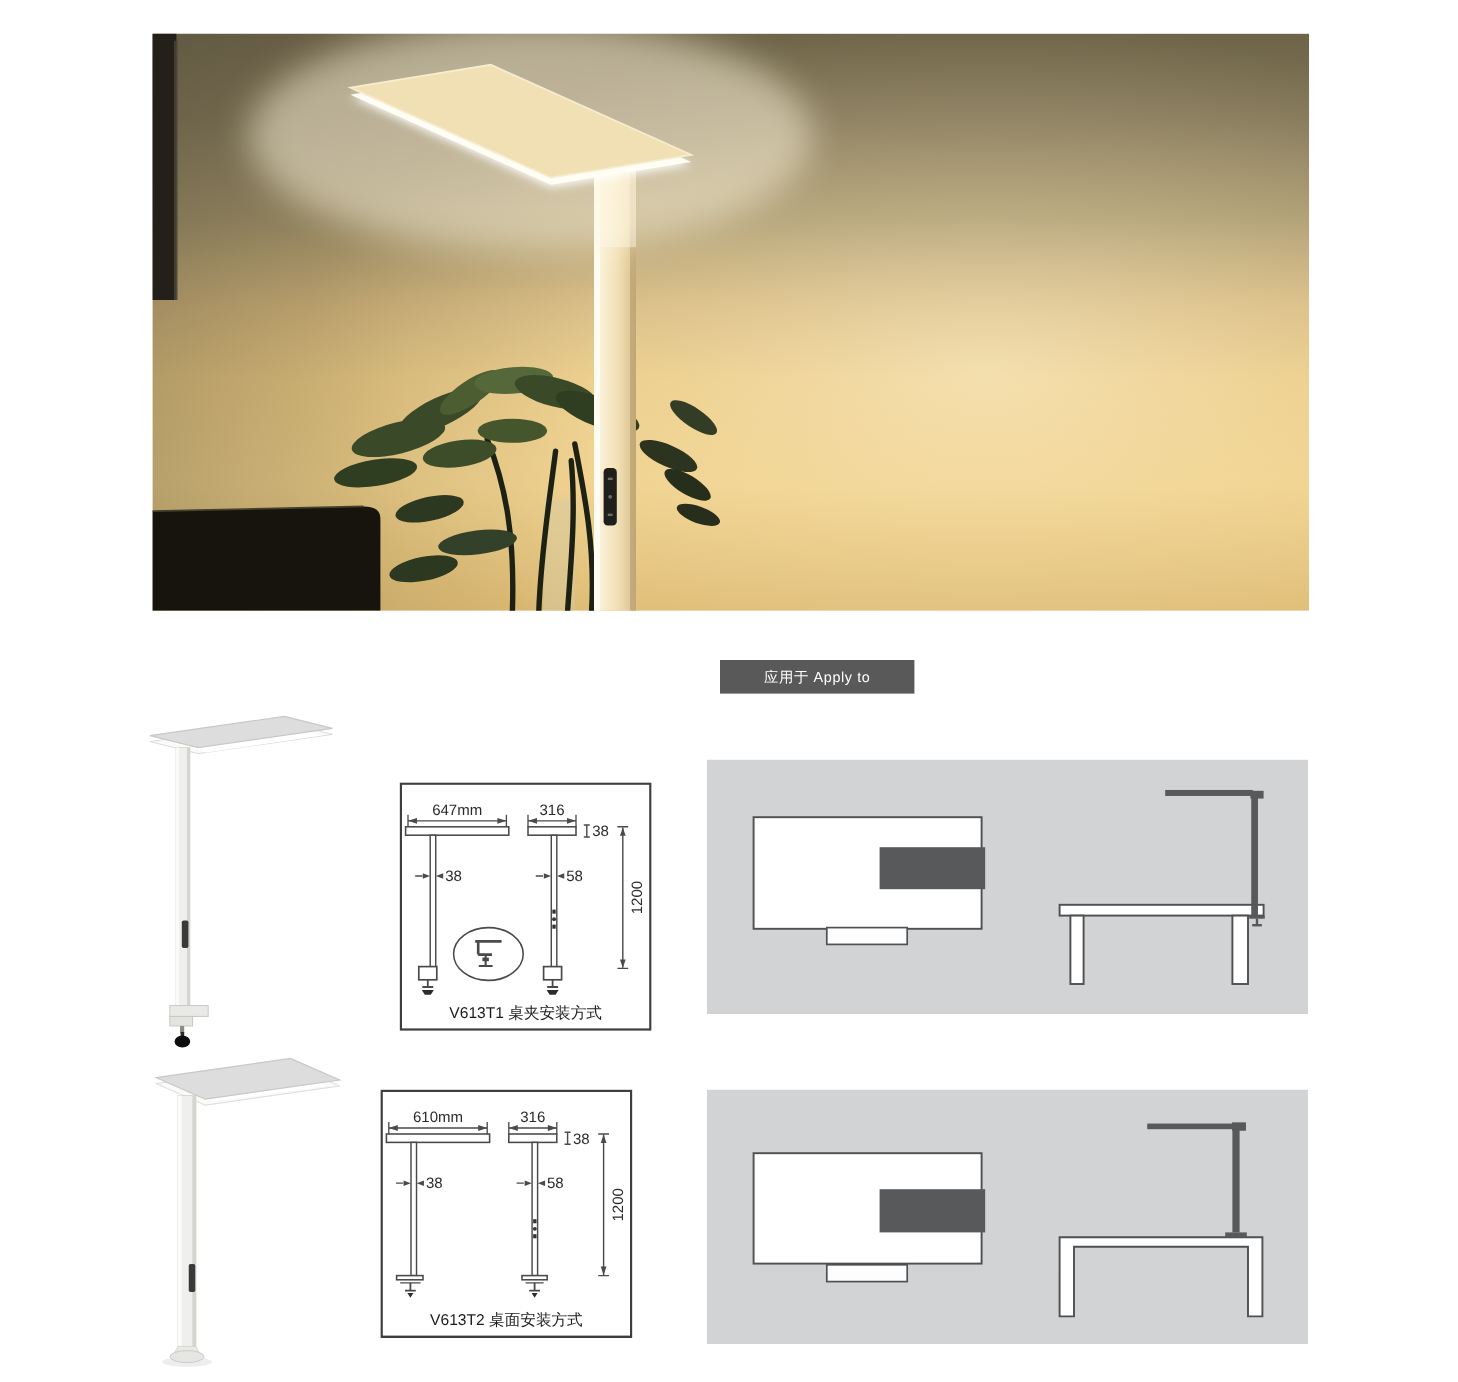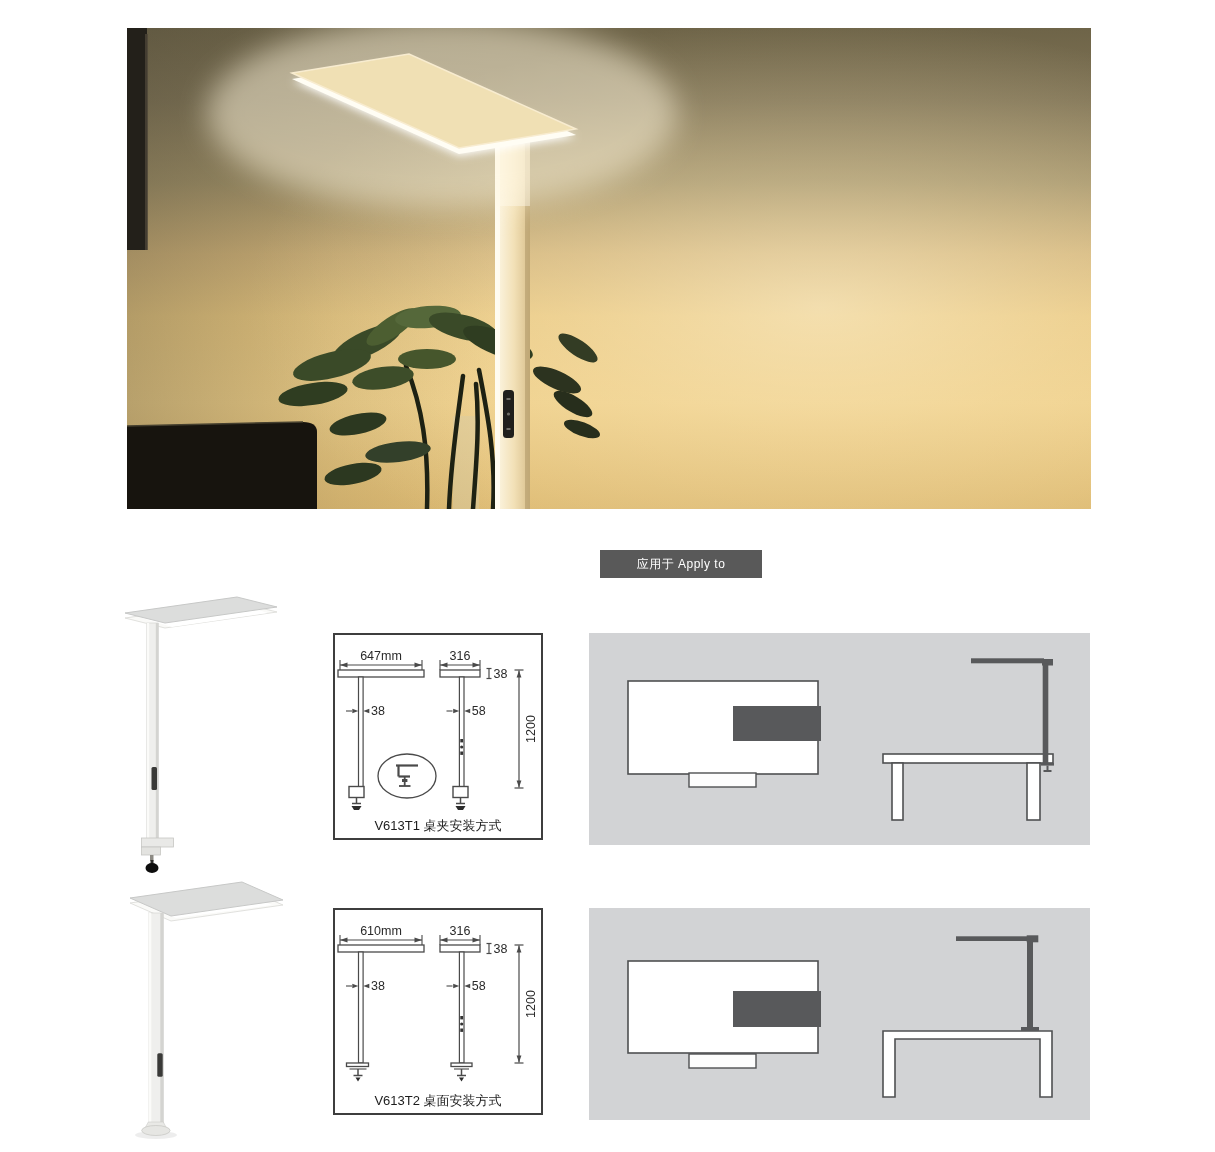--- a/index.html
+++ b/index.html
@@ -4,22 +4,22 @@
 <style>
   html,body{margin:0;padding:0;background:#ffffff;}
   body{width:1215px;height:1152px;position:relative;overflow:hidden;
        font-family:"Liberation Sans","DejaVu Sans",sans-serif;}
   .abs{position:absolute;}
   .hero{left:127px;top:28px;width:964px;height:481px;}
   .badge{left:600px;top:550px;width:162px;height:28px;background:#595959;color:#ffffff;
          display:flex;align-items:center;justify-content:center;font-size:12px;letter-spacing:.5px;}
   .lamp1{left:110px;top:592px;width:200px;height:285px;}
   .lamp2{left:110px;top:877px;width:200px;height:265px;}
-  .box1{left:333px;top:633px;width:210px;height:207px;}
-  .box2{left:333px;top:908px;width:228px;height:207px;}
+  .box1{left:333px;top:652px;width:210px;height:207px;}
+  .box2{left:317px;top:908px;width:228px;height:207px;}
   .panel1{left:589px;top:633px;width:501px;height:212px;}
   .panel2{left:589px;top:908px;width:501px;height:212px;}
   svg{display:block;}
   svg text{font-family:"Liberation Sans","DejaVu Sans",sans-serif;}
   .dim-t{font-size:12.5px;fill:#2a2a2a;}
   .cap-t{font-size:13px;fill:#1c1c1c;}
 </style>
 </head>
 <body>
 

